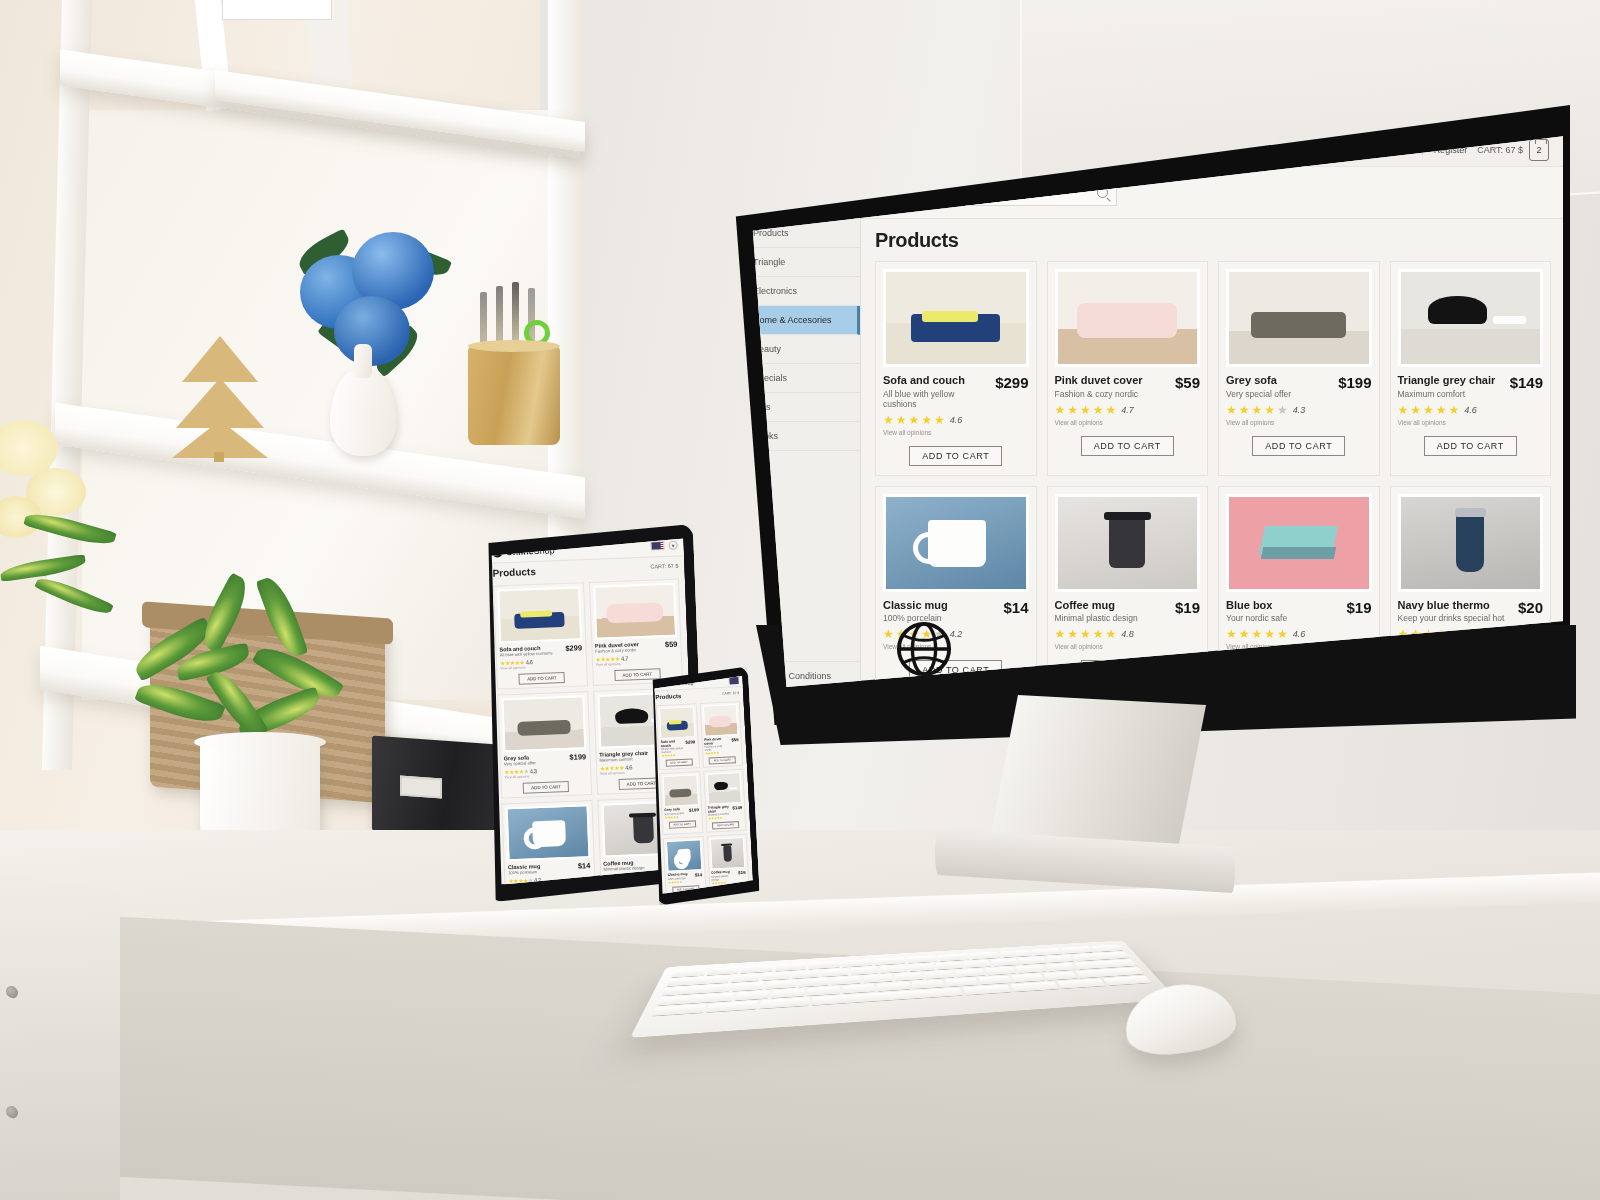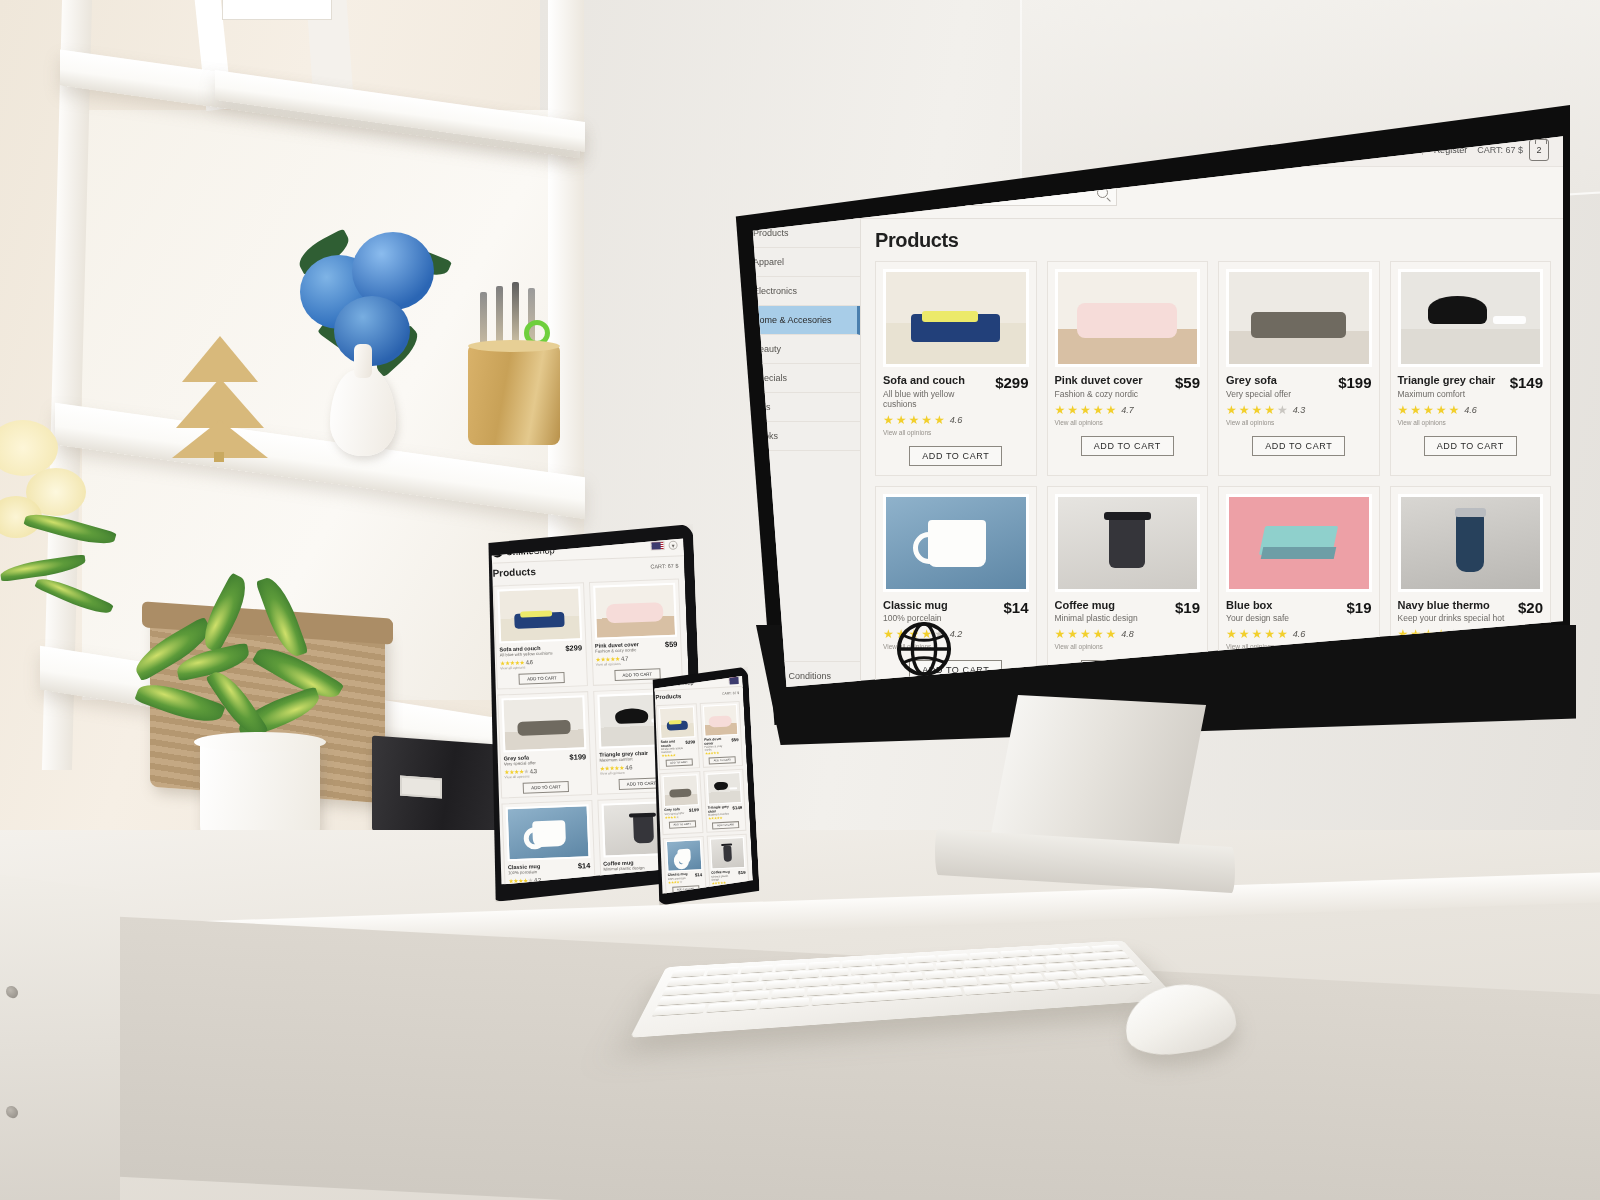--- a/index.html
+++ b/index.html
@@ -532,21 +532,21 @@
         </span>
         <span class="searchbox">
           <span>search in online shop</span>
           <span class="mag"></span>
         </span>
       </div>
 
       <div class="body-area">
         <nav class="sidebar">
           <div class="nav-item">Products</div>
-          <div class="nav-item">Apparel</div>
+          <div class="nav-item">Triangle</div>
           <div class="nav-item">Electronics</div>
           <div class="nav-item active">Home &amp; Accesories</div>
           <div class="nav-item">Beauty</div>
           <div class="nav-item">Specials</div>
           <div class="nav-item">Kids</div>
           <div class="nav-item">Books</div>
           <div class="nav-spacer"></div>
           <div class="nav-item">Faq</div>
           <div class="nav-item">Terms &amp; Conditions</div>
         </nav>
@@ -672,21 +672,21 @@
       <span class="rating">4.8</span>
     </div>
     <div class="opinions">View all opinions</div>
     <button class="cta">ADD TO CART</button>
   </div>
   <div class="card">
     <div class="thumb t-box"></div>
     <div class="card-top">
       <div>
         <div class="p-name">Blue box</div>
-        <div class="p-desc">Your design safe</div>
+        <div class="p-desc">Your nordic safe</div>
       </div>
       <div class="p-price">$19</div>
     </div>
     <div class="stars">
       <span class="star">★</span>
                   <span class="star">★</span>
                   <span class="star">★</span>
                   <span class="star">★</span>
                   <span class="star">★</span>
       <span class="rating">4.6</span>

